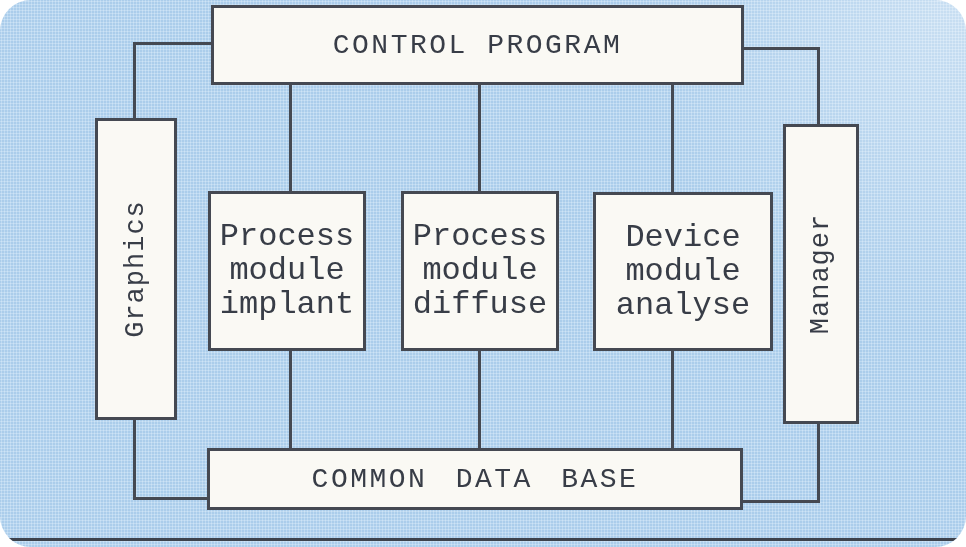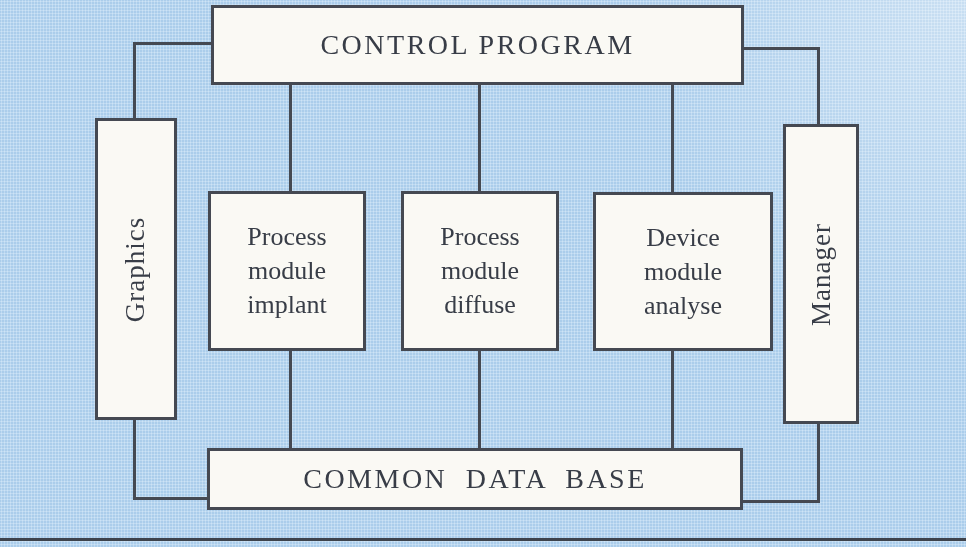--- a/index.html
+++ b/index.html
@@ -1,46 +1,47 @@
 <!DOCTYPE html>
 <html><head>
 <meta charset="utf-8">
 <style>
   html,body{margin:0;padding:0;}
   .stage{
     position:relative;
     width:966px;height:547px;
     overflow:hidden;
-    font-family:Liberation Serif, serif;
+    font-family:Liberation Mono, monospace;
     background-color:#a7cbea;
     background-image:
       radial-gradient(circle at 99% 1%, rgba(255,255,255,.35), rgba(255,255,255,0) 30%),
       radial-gradient(rgba(238,247,255,.55) .7px, rgba(238,247,255,0) 1.5px);
     background-size:100% 100%, 3px 3px;
+    border-radius:31px;
   }
   .box{
     position:absolute;
     box-sizing:border-box;
     background:#faf9f4;
     border:3px solid #454952;
     display:flex;
     align-items:center;
     justify-content:center;
     color:#383d47;
   }
   .hlabel{
     font-size:28px;
     letter-spacing:2.5px;
     white-space:nowrap;
   }
   .db-label{
     word-spacing:9px;
   }
   .module-label{
-    font-size:26px;
+    font-size:32px;
     line-height:34px;
     text-align:center;
     white-space:pre-line;
   }
   .vlabel{
     font-size:27px;
     letter-spacing:1px;
     white-space:nowrap;
     transform:rotate(-90deg);
   }

